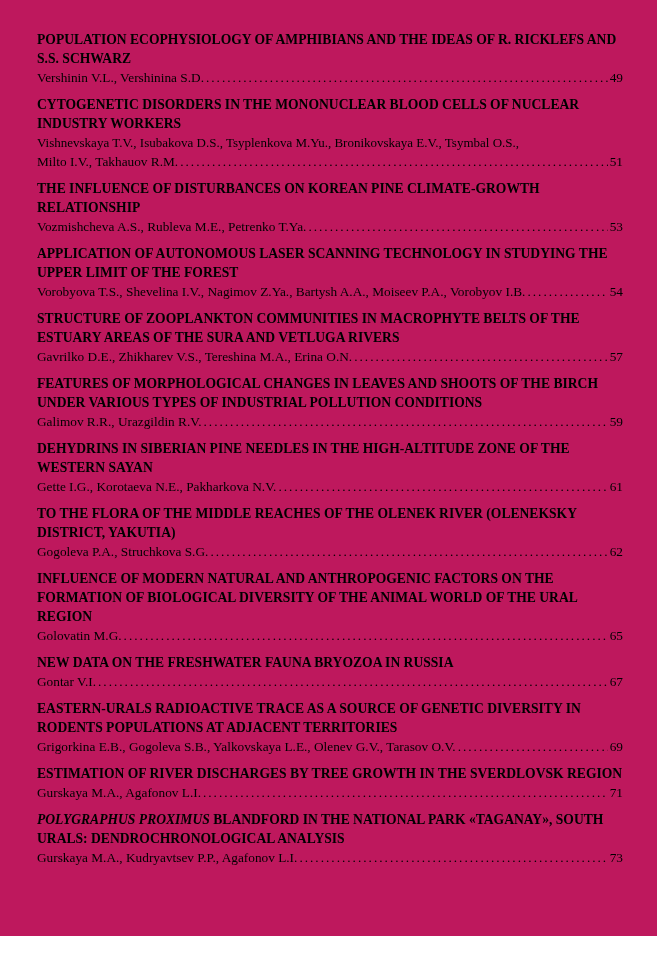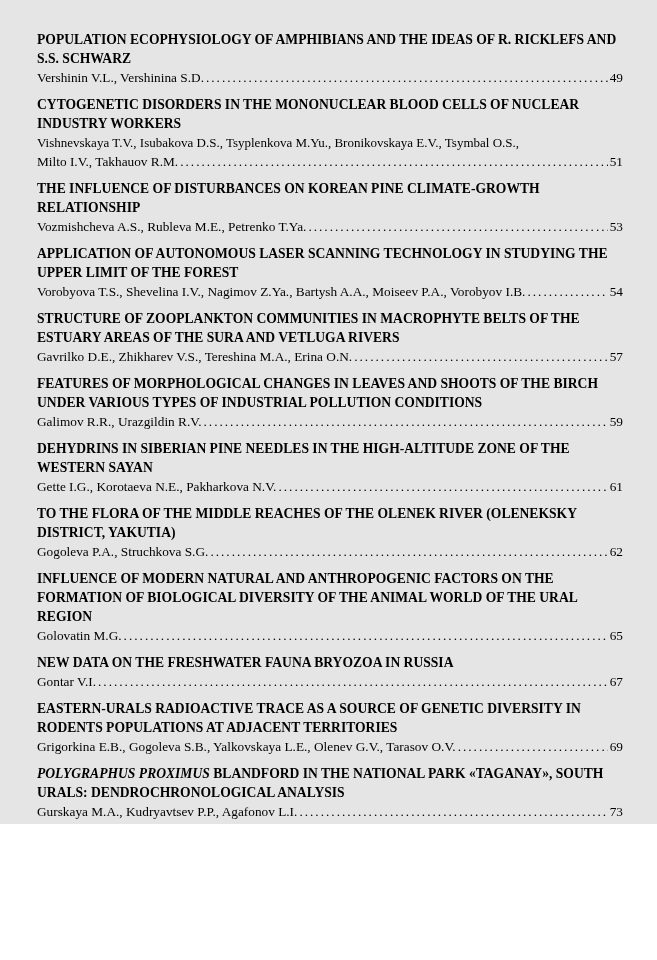--- a/index.html
+++ b/index.html
@@ -1,22 +1,22 @@
 <!DOCTYPE html>
 <html><head>
 <meta charset="utf-8">
 <style>
   * { margin: 0; padding: 0; box-sizing: border-box; }
   html, body { background: #ffffff; }
   .page {
     position: relative;
     width: 657px;
-    height: 824px;
+    height: 936px;
     margin: 0 auto;
-    background: #e5e5e5;
+    background: #be185d;
     color: #000000;
     font-family: "Liberation Serif", serif;
     padding: 30px 34px 0 37px;
     overflow: hidden;
   }
   .toc-entry { margin-bottom: 8px; }
   .entry-title {
     font-weight: bold;
     font-size: 13.6px;
     line-height: 19px;
@@ -154,20 +154,28 @@
 
   <div class="toc-entry">
     <div class="entry-title">EASTERN-URALS RADIOACTIVE TRACE AS A SOURCE OF GENETIC DIVERSITY IN RODENTS POPULATIONS AT ADJACENT TERRITORIES</div>
     <div class="authors-row">
       <span class="authors-text">Grigorkina E.B., Gogoleva S.B., Yalkovskaya L.E., Olenev G.V., Tarasov O.V.</span>
       <span class="dot-leader"></span>
       <span class="pagenum">69</span>
     </div>
   </div>
 
+  <div class="toc-entry">
+    <div class="entry-title">ESTIMATION OF RIVER DISCHARGES BY TREE GROWTH IN THE SVERDLOVSK REGION</div>
+    <div class="authors-row">
+      <span class="authors-text">Gurskaya M.A., Agafonov L.I.</span>
+      <span class="dot-leader"></span>
+      <span class="pagenum">71</span>
+    </div>
+  </div>
 
   <div class="toc-entry">
     <div class="entry-title">
       <span class="italic">POLYGRAPHUS PROXIMUS</span><span> BLANDFORD IN THE NATIONAL PARK «TAGANAY», SOUTH URALS: DENDROCHRONOLOGICAL ANALYSIS</span>
     </div>
     <div class="authors-row">
       <span class="authors-text">Gurskaya M.A., Kudryavtsev P.P., Agafonov L.I.</span>
       <span class="dot-leader"></span>
       <span class="pagenum">73</span>
     </div>

